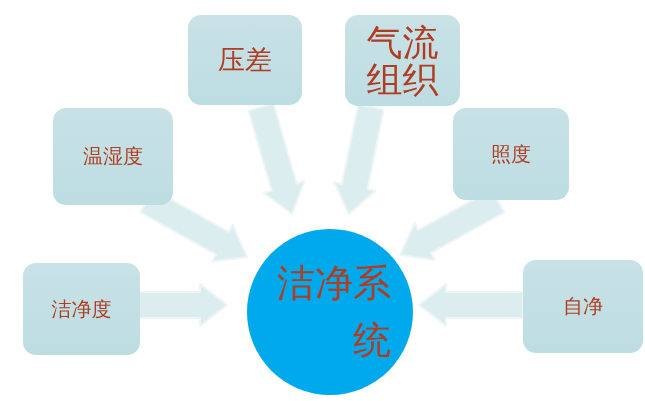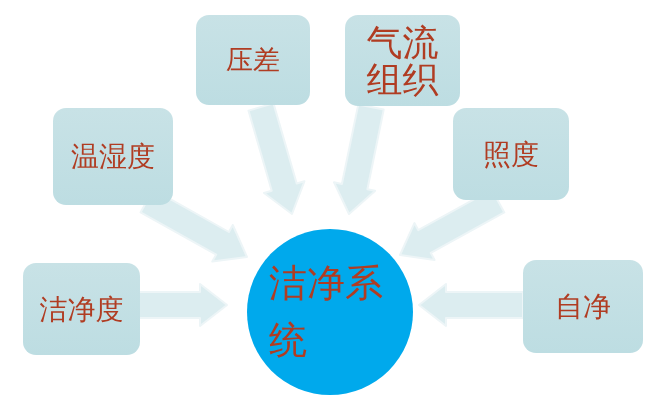--- a/index.html
+++ b/index.html
@@ -31,25 +31,25 @@
   }
   .factor-box {
     position: absolute;
     z-index: 2;
     background: linear-gradient(180deg, var(--box-fill, #c5e0e4), var(--box-fill-bottom, #bddde2));
     border-radius: 13px;
     display: flex;
     align-items: center;
     justify-content: center;
     color: var(--text-color, #b03c22);
-    font-size: 28px;
+    font-size: 20px;
     line-height: 37px;
     text-align: center;
   }
-  .box-pressure  { left: 196px; top: 15px;  width: 114px; height: 90px; font-size: 27px; }
+  .box-pressure  { left: 188px; top: 15px;  width: 114px; height: 90px; font-size: 27px; }
   .box-airflow   { left: 345px; top: 15px;  width: 115px; height: 91px; font-size: 36px; }
   .box-airflow .label { max-width: 90px; }
   .box-temp      { left: 53px;  top: 108px; width: 120px; height: 97px; }
   .box-illum     { left: 453px; top: 108px; width: 116px; height: 92px; }
   .box-clean     { left: 23px;   top: 263px; width: 117px; height: 92px; }
   .box-self      { left: 523px; top: 260px; width: 120px; height: 93px; }
   .center-circle {
     position: absolute;
     z-index: 3;
     left: 247px;
@@ -57,21 +57,21 @@
     width: 166px;
     height: 166px;
     border-radius: 50%;
     background: var(--circle-fill, #00a9ec);
     display: flex;
     align-items: center;
     justify-content: center;
     color: var(--text-color, #b03c22);
     font-size: 38px;
     line-height: 57px;
-    text-align: left;
+    text-align: right;
   }
   .center-circle .label { max-width: 122px; }
 </style>
 </head>
 <body>
 
 <div class="canvas">
 
   <svg class="arrows-layer" viewBox="0 0 645 401" xmlns="http://www.w3.org/2000/svg">
     <path d="M127,292 L200,292 L200,284 L227,305 L200,326 L200,318 L127,318 Z"></path>

